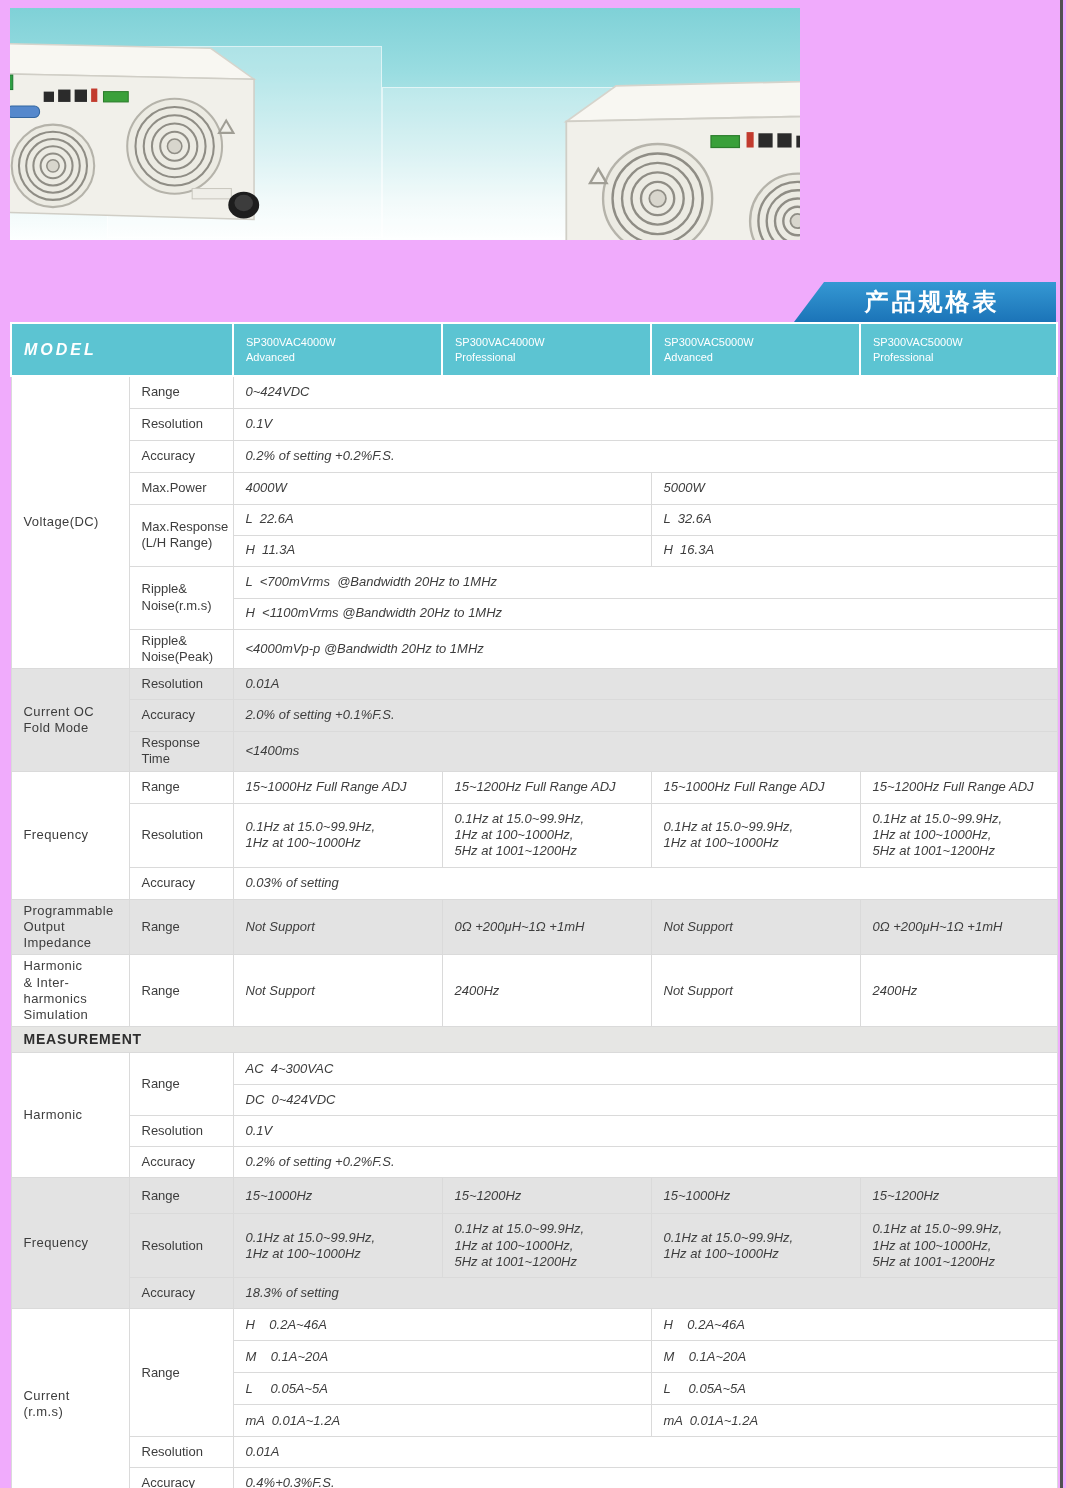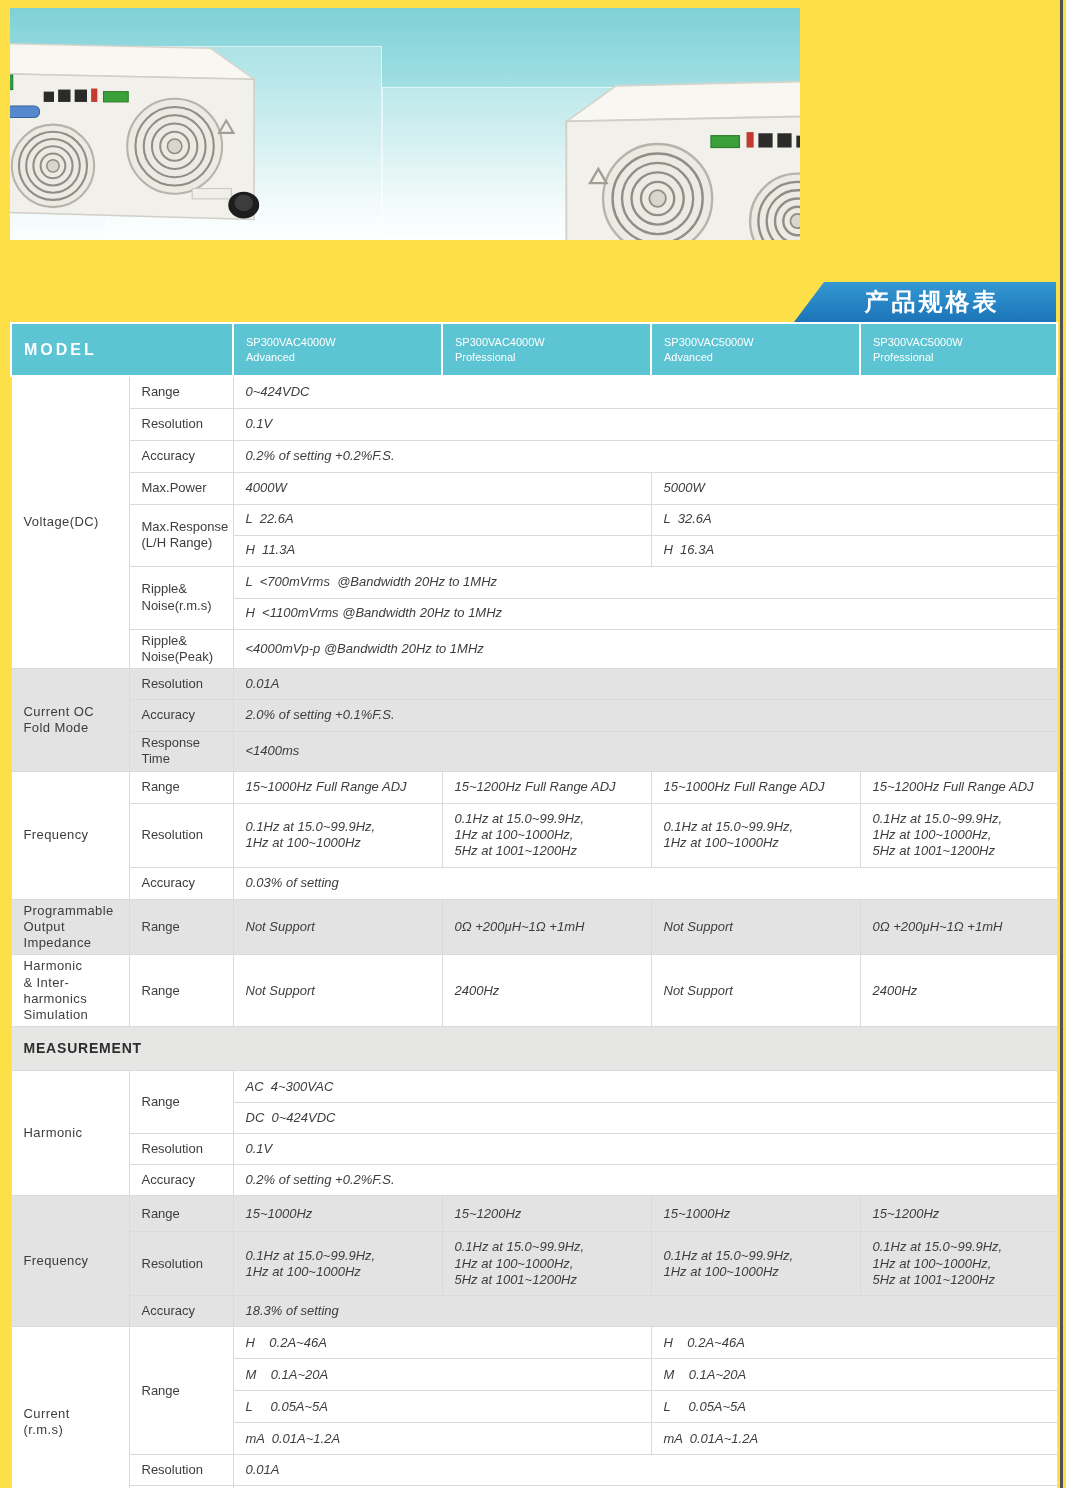--- a/index.html
+++ b/index.html
@@ -1,16 +1,16 @@
 <!DOCTYPE html>
 <html><head>
 <meta charset="utf-8">
 <style>
   html,body{margin:0;padding:0;background:#fff;}
-  .page{position:relative;width:1066px;height:1488px;background:#fde047;overflow:hidden;
+  .page{position:relative;width:1066px;height:1488px;background:#f0abfc;overflow:hidden;
         font-family:"Liberation Sans", sans-serif;color:#3d3d3d;}
   .page-edge{position:absolute;top:0;right:3px;width:3px;height:1488px;background:#515151;}
 
   
   .hero{position:absolute;left:10px;top:8px;width:790px;height:232px;overflow:hidden;
         background:linear-gradient(180deg,#7fd1d7 0%,#9adde1 28%,#c6ebed 58%,#eef9f9 84%,#fdffff 100%);}
   .photo-card{position:absolute;background:rgba(255,255,255,0.28);border:1px solid rgba(255,255,255,0.55);}
   .card1{left:97px;top:38px;width:273px;height:190px;}
   .card2{left:372px;top:79px;width:345px;height:150px;}
   .hero svg{position:absolute;left:0;top:0;}
@@ -26,28 +26,28 @@
   .spec-wrap{position:absolute;left:10px;top:322px;width:1046px;}
   table.spec{border-collapse:collapse;table-layout:fixed;width:1046px;font-size:13px;color:#3d3d3d;}
   table.spec td{border:1px solid #dadada;vertical-align:middle;padding:3px 6px 3px 12px;line-height:1.25;}
   .sec-white td{background:#ffffff;border-color:#dadada;}
   .sec-gray td{background:#e3e3e3;border-color:#ffffff;}
   .cat{white-space:pre-line;letter-spacing:.4px;margin-top:44px;}
   .sub{white-space:pre-line;padding-left:9px;}
   .val{white-space:pre-wrap;font-style:italic;}
 
   tr.model-row td{background:#5cc4d2;border:2px solid #ffffff;color:#ffffff;}
-  td.model-label{font-weight:bold;font-size:16px;letter-spacing:3px;padding-left:20px;}
+  td.model-label{font-weight:bold;font-size:16px;letter-spacing:3px;padding-left:20px;font-style:italic;}
   .model-name,.model-tier{font-size:11px;line-height:1.3;}
 
   td.measure-bar{background:#e6e6e4;border-color:#ffffff;font-weight:bold;font-size:14px;
                  letter-spacing:.8px;padding-left:12px;color:#2e2e2e;}
 
   .r53{height:53px}.r32{height:32px}.r31{height:31px}.r64{height:64px}
-  .r58{height:42px}.r71{height:71px}.r26{height:44px}.r36{height:36px}
+  .r58{height:42px}.r71{height:71px}.r26{height:26px}.r36{height:36px}
 </style>
 </head>
 <body>
 
 <div class="page">
 
   <div class="hero">
     <div class="photo-card card1"></div>
     <div class="photo-card card2"></div>
     <svg width="790" height="232" viewBox="0 0 790 232">

